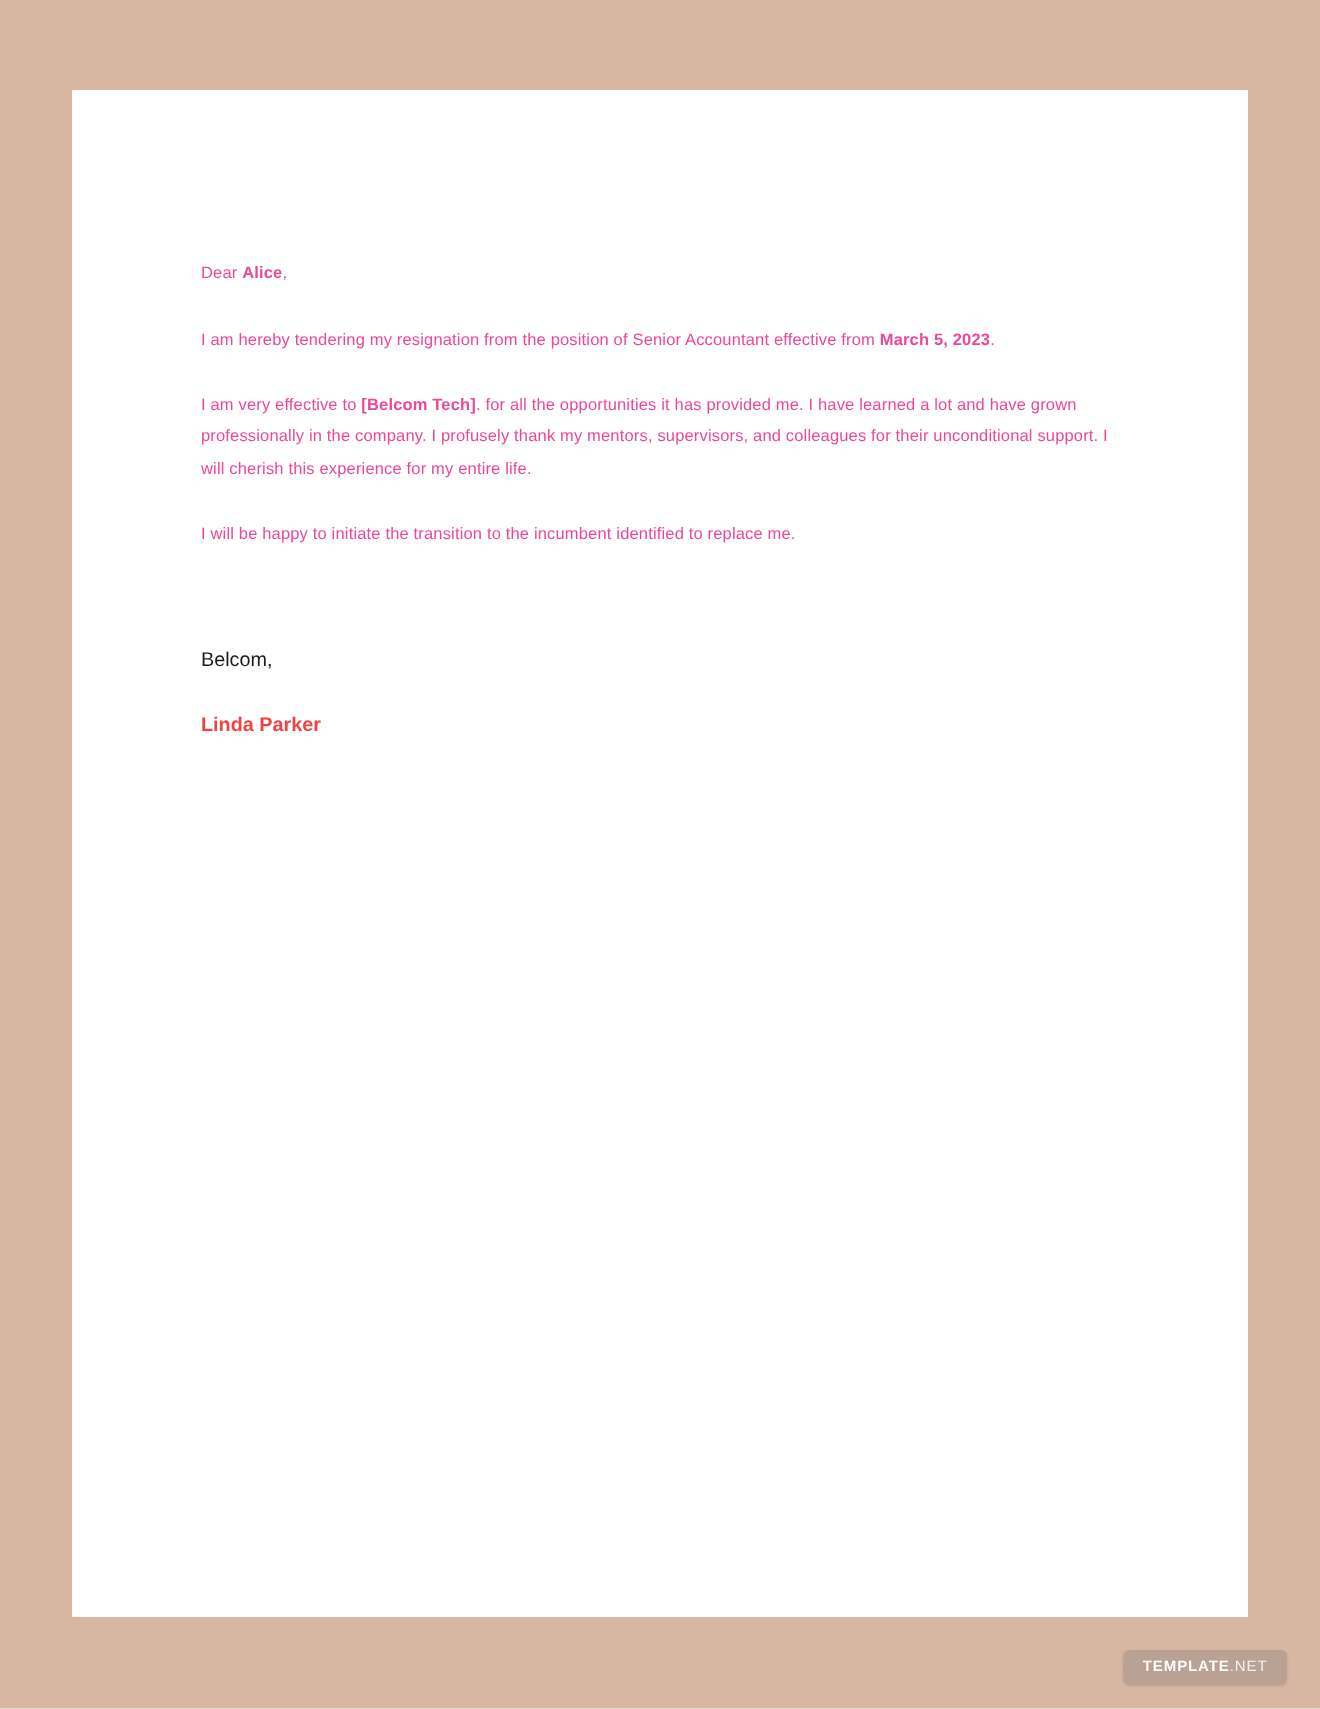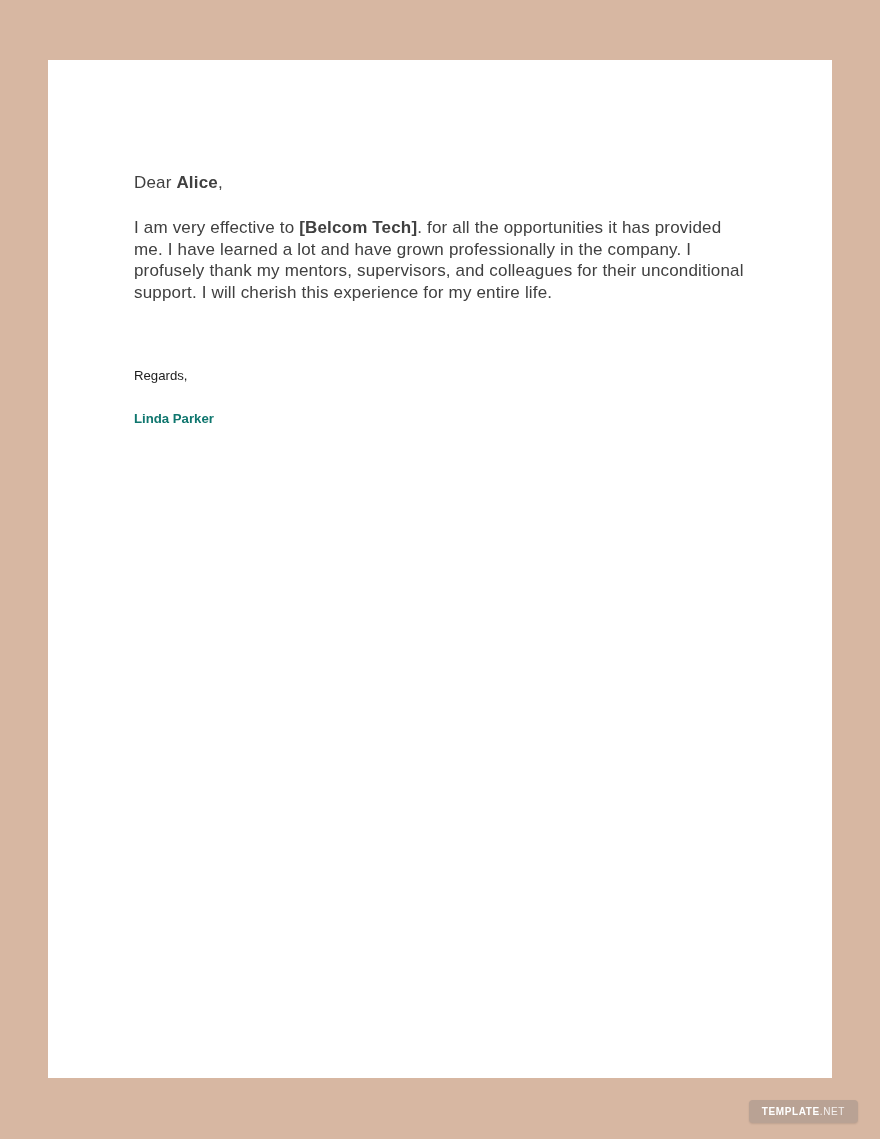--- a/index.html
+++ b/index.html
@@ -22,23 +22,23 @@
     height: 1018px;
     background: #ffffff;
   }
   .letter-body {
     position: absolute;
     left: 86px;
     top: 112px;
     width: 610px;
   }
   .para {
-    font-size: 17px;
+    font-size: 11px;
     line-height: 21.8px;
-    color: #404040;
+    color: #ec4899;
     margin: 0 0 21px 0;
     letter-spacing: 0.01em;
   }
   .para.salutation {
     margin-bottom: 23px;
   }
   .para b,
   .para .bold {
     font-weight: 700;
   }
@@ -47,21 +47,21 @@
   }
   .regards {
     font-size: 13.2px;
     line-height: 21.8px;
     color: #1c1c1c;
     margin: 0 0 21px 0;
   }
   .signature {
     font-size: 13.2px;
     line-height: 21.8px;
-    color: #0f766e;
+    color: #ef4444;
     font-weight: 700;
     margin: 0;
   }
   .watermark {
     position: absolute;
     right: 22px;
     bottom: 16px;
     background: #b9a294;
     color: #ffffff;
     font-size: 10px;
@@ -80,30 +80,36 @@
 </head>
 <body>
 
 <div class="page-canvas">
   <div class="letter-body">
 
     <p class="para salutation">
       <span>Dear </span><b>Alice</b><span>,</span>
     </p>
 
+    <p class="para">
+      <span>I am hereby tendering my resignation from the position of Senior Accountant effective from </span><span class="bold">March 5, 2023</span><span>.</span>
+    </p>
 
     <p class="para">
       <span>I am very effective to </span><span class="bold">[Belcom Tech]</span><span>. for all the opportunities it has provided me. I have learned a lot and have grown professionally in the company.  I profusely thank my mentors, supervisors, and colleagues for their unconditional support. I will cherish this experience for my entire life.</span>
     </p>
 
+    <p class="para">
+      <span>I will be happy to initiate the transition to the incumbent identified to replace me.</span>
+    </p>
 
 
     <div class="spacer-block"></div>
 
-    <p class="regards">Regards,</p>
+    <p class="regards">Belcom,</p>
 
     <p class="signature">Linda Parker</p>
 
   </div>
 </div>
 
 <div class="watermark">
   <span>TEMPLATE</span><span class="wm-dim">.NET</span>
 </div>
 

